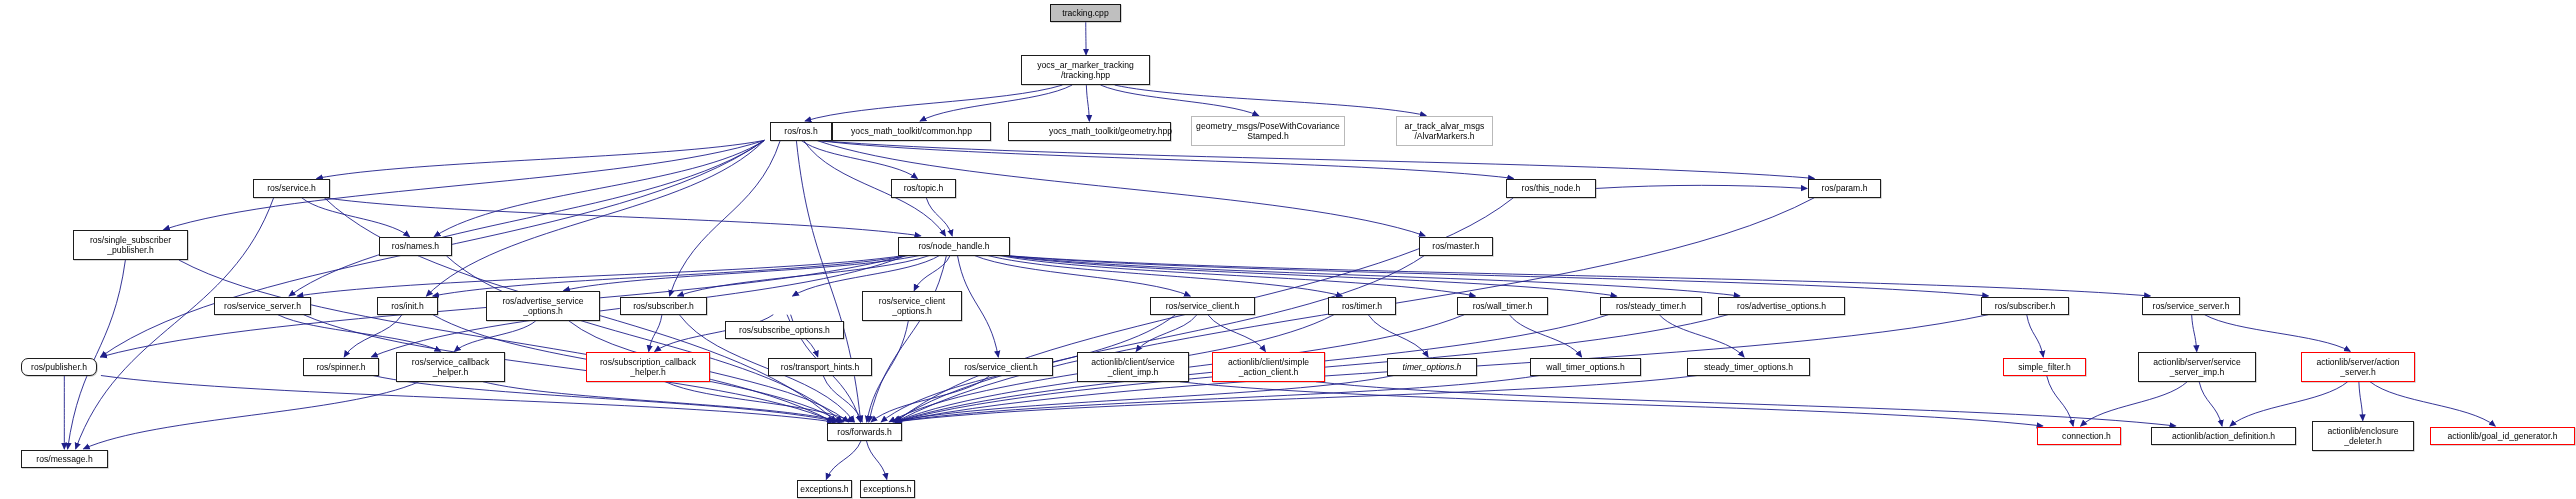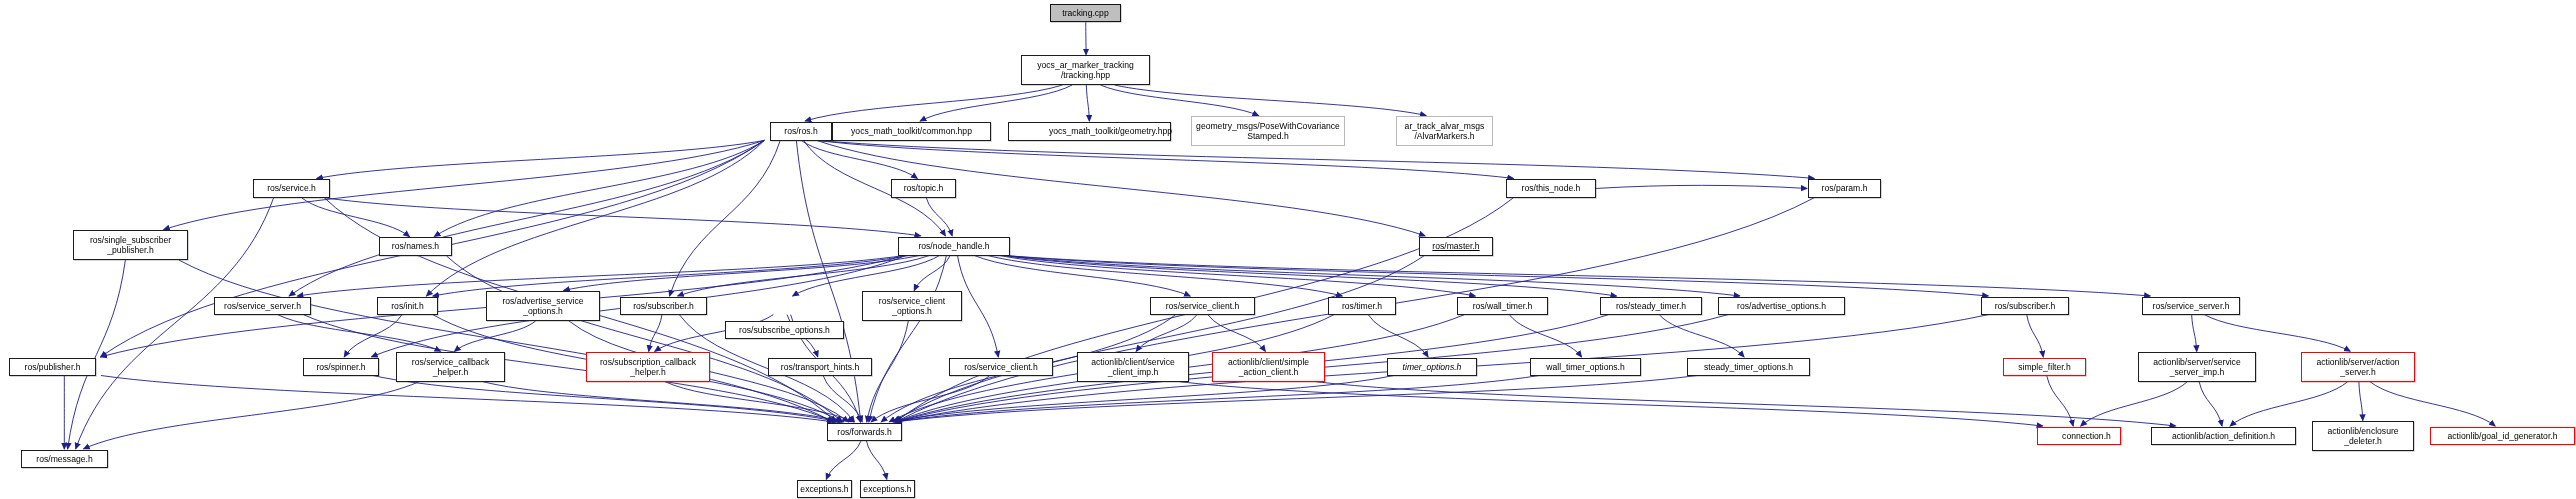--- a/index.html
+++ b/index.html
@@ -150,37 +150,37 @@
     <div class="node external" style="left: 1396px; top: 116px; width: 97px; height: 30px;">ar_track_alvar_msgs
 /AlvarMarkers.h</div>
     <div class="node" style="left: 253px; top: 179px; width: 77px; height: 18.7px; text-align: right;">ros/service.h</div>
     <div class="node" style="left: 891px; top: 179px; width: 65px; height: 18.7px;">ros/topic.h</div>
     <div class="node" style="left: 1506px; top: 179px; width: 90px; height: 18.7px;">ros/this_node.h</div>
     <div class="node" style="left: 1808px; top: 179px; width: 73px; height: 18.7px;">ros/param.h</div>
     <div class="node" style="left: 73px; top: 230px; width: 115px; height: 30px;">ros/single_subscriber
 _publisher.h</div>
     <div class="node" style="left: 379px; top: 237px; width: 73px; height: 18.7px;">ros/names.h</div>
     <div class="node" style="left: 898px; top: 237px; width: 112px; height: 18.7px;">ros/node_handle.h</div>
-    <div class="node" style="left: 1419px; top: 237px; width: 74px; height: 18.7px; text-decoration: underline;">ros/master.h</div>
+    <div class="node" style="left: 1419px; top: 237px; width: 74px; height: 18.7px;">ros/master.h</div>
     <div class="node" style="left: 214px; top: 297px; width: 97px; height: 18px;">ros/service_server.h</div>
     <div class="node" style="left: 377px; top: 297px; width: 61px; height: 18px;">ros/init.h</div>
     <div class="node" style="left: 486px; top: 291px; width: 114px; height: 30px;">ros/advertise_service
 _options.h</div>
     <div class="node" style="left: 620px; top: 297px; width: 87px; height: 18px;">ros/subscriber.h</div>
     <div class="node" style="left: 725px; top: 297px; width: 119px; height: 18px; margin-top: 24px;">ros/subscribe_options.h</div>
     <div class="node" style="left: 862px; top: 291px; width: 100px; height: 30px;">ros/service_client
 _options.h</div>
     <div class="node" style="left: 1150px; top: 297px; width: 105px; height: 18px;">ros/service_client.h</div>
     <div class="node" style="left: 1328px; top: 297px; width: 68px; height: 18px;">ros/timer.h</div>
     <div class="node" style="left: 1457px; top: 297px; width: 91px; height: 18px;">ros/wall_timer.h</div>
     <div class="node" style="left: 1600px; top: 297px; width: 102px; height: 18px;">ros/steady_timer.h</div>
     <div class="node" style="left: 1718px; top: 297px; width: 127px; height: 18px;">ros/advertise_options.h</div>
     <div class="node" style="left: 1981px; top: 297px; width: 88px; height: 18px;">ros/subscriber.h</div>
     <div class="node" style="left: 2142px; top: 297px; width: 98px; height: 18px;">ros/service_server.h</div>
-    <div class="node" style="left: 9px; top: 358px; width: 87px; height: 18px;">ros/publisher.h</div>
+    <div class="node" style="left: 21px; top: 358px; width: 76px; height: 18px; border-radius: 7px;">ros/publisher.h</div>
     <div class="node" style="left: 303px; top: 358px; width: 76px; height: 18px;">ros/spinner.h</div>
     <div class="node" style="left: 396px; top: 352px; width: 109px; height: 30px;">ros/service_callback
 _helper.h</div>
     <div class="node red" style="left: 586px; top: 352px; width: 124px; height: 30px;">ros/subscription_callback
 _helper.h</div>
     <div class="node" style="left: 768px; top: 358px; width: 104px; height: 18px;">ros/transport_hints.h</div>
     <div class="node" style="left: 949px; top: 358px; width: 104px; height: 18px;">ros/service_client.h</div>
     <div class="node" style="left: 1077px; top: 352px; width: 112px; height: 30px;">actionlib/client/service
 _client_imp.h</div>
     <div class="node red" style="left: 1212px; top: 352px; width: 113px; height: 30px;">actionlib/client/simple

